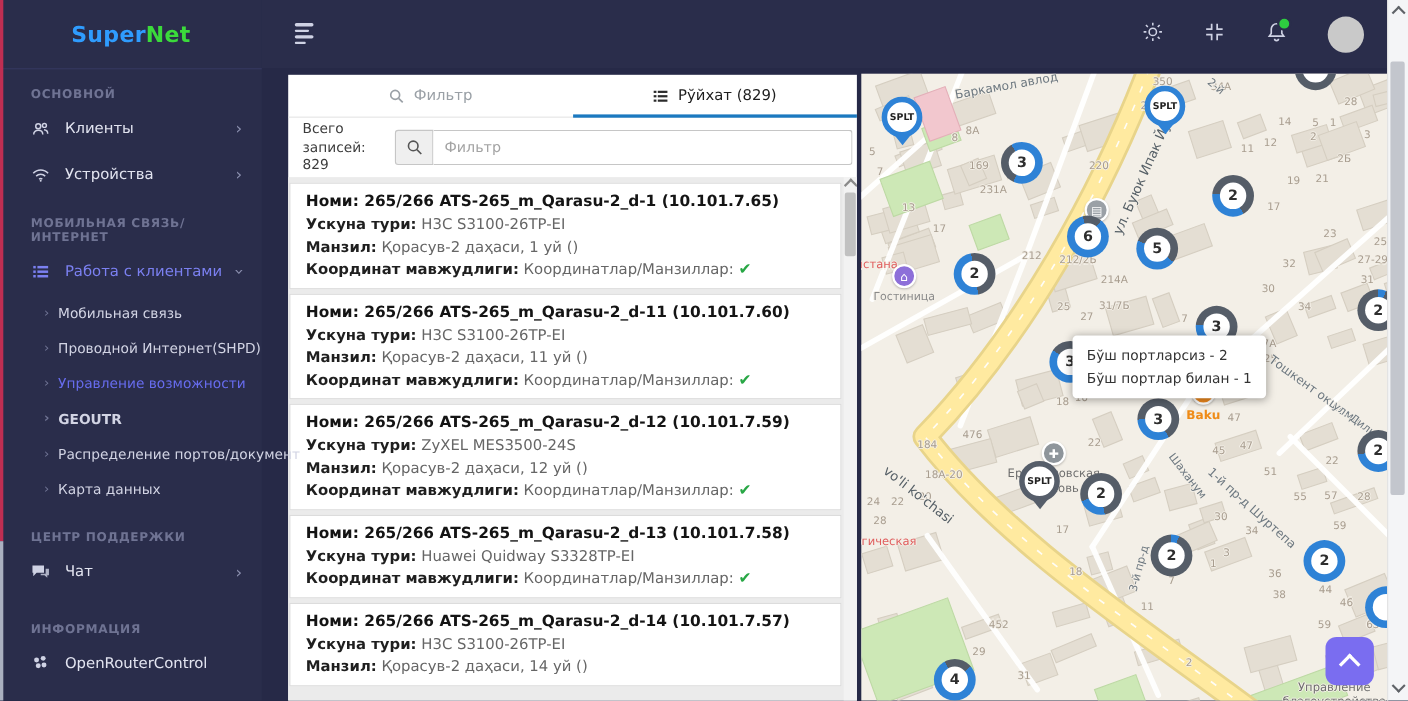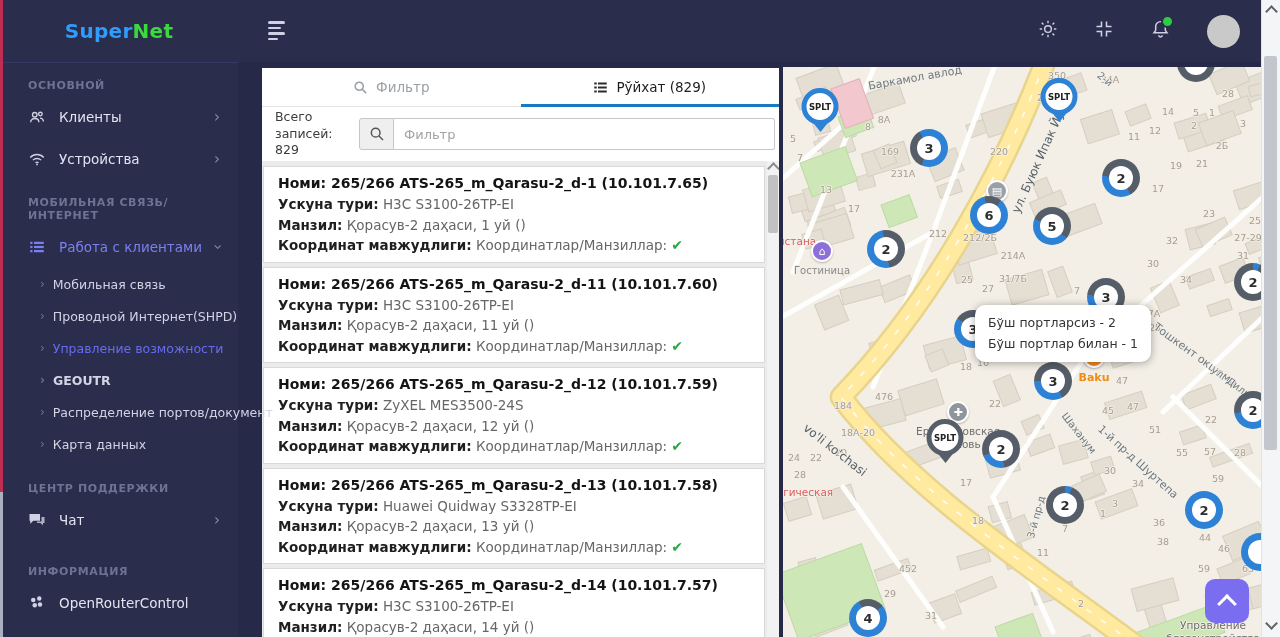--- a/index.html
+++ b/index.html
@@ -272,21 +272,20 @@
   <div class="card">
     <div class="ln first"><span>Номи:</span> <span>265/266 ATS-265_m_Qarasu-2_d-12 (10.101.7.59)</span></div>
     <div class="ln"><span class="b">Ускуна тури:</span> <span>ZyXEL MES3500-24S</span></div>
     <div class="ln"><span class="b">Манзил:</span> <span>Қорасув-2 даҳаси, 12 уй ()</span></div>
     <div class="ln"><span class="b">Координат мавжудлиги:</span> <span>Координатлар/Манзиллар:</span> <span class="check">✔</span></div>
   </div>
 
   <div class="card">
     <div class="ln first"><span>Номи:</span> <span>265/266 ATS-265_m_Qarasu-2_d-13 (10.101.7.58)</span></div>
     <div class="ln"><span class="b">Ускуна тури:</span> <span>Huawei Quidway S3328TP-EI</span></div>
-    <div class="ln"><span class="b">Манзил:</span> <span>Қорасув-2 даҳаси, 13 уй ()</span></div>
     <div class="ln"><span class="b">Координат мавжудлиги:</span> <span>Координатлар/Манзиллар:</span> <span class="check">✔</span></div>
   </div>
 
   <div class="card">
     <div class="ln first"><span>Номи:</span> <span>265/266 ATS-265_m_Qarasu-2_d-14 (10.101.7.57)</span></div>
     <div class="ln"><span class="b">Ускуна тури:</span> <span>H3C S3100-26TP-EI</span></div>
     <div class="ln"><span class="b">Манзил:</span> <span>Қорасув-2 даҳаси, 14 уй ()</span></div>
 
   </div>
 <div id="list-scroll">
@@ -574,21 +573,21 @@
       <div class="pin-t"></div>
     </div>
     <div class="pin" style="left: 276px; top: 63px;">
       <div class="pin-c">SPLT</div>
       <div class="pin-t"></div>
     </div>
     <div class="pin dark" style="left: 162px; top: 404px;">
       <div class="pin-c">SPLT</div>
       <div class="pin-t"></div>
     </div>
-    <div class="" id="map-tooltip" style="left: 192px; top: 238px; border-radius: 10px;">
+    <div class="" id="map-tooltip" style="left: 192px; top: 238px;">
       <div>Бўш портларсиз - 2</div>
       <div>Бўш портлар билан - 1</div>
     </div>
   </div>
 
 <div id="page-scroll">
   <div class="up"></div>
   <div id="page-thumb"></div>
   <div class="down"></div>
 </div>

